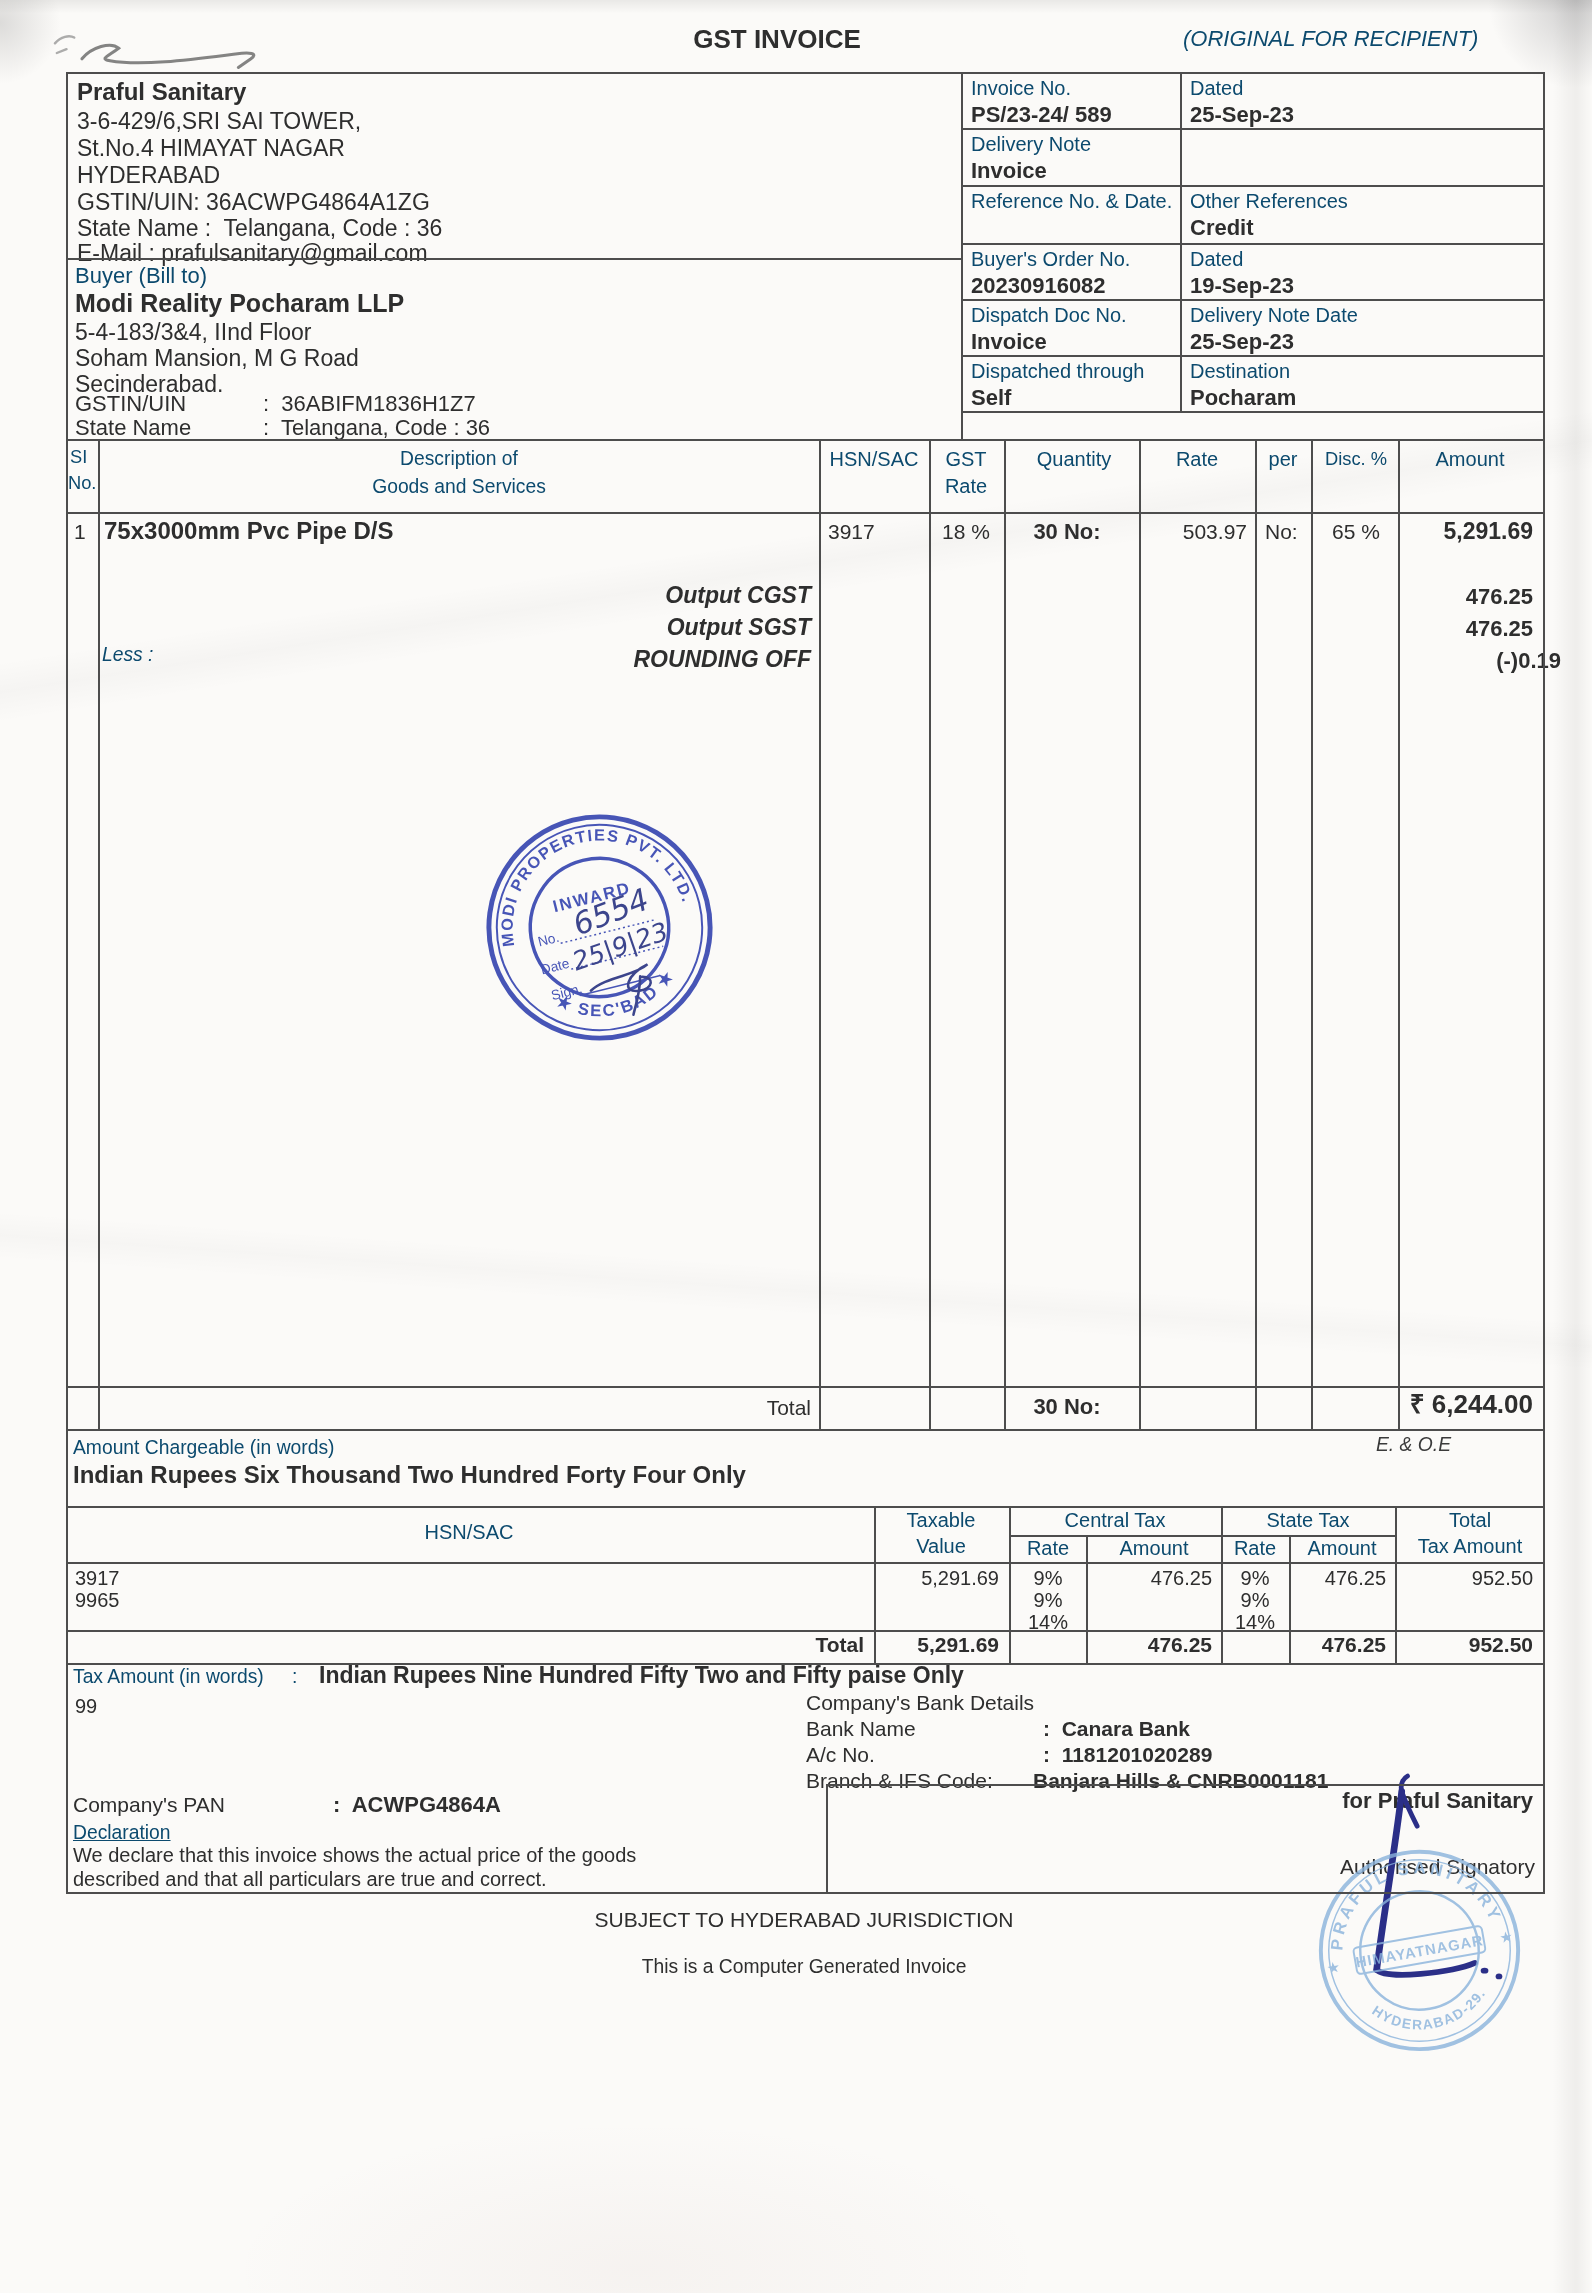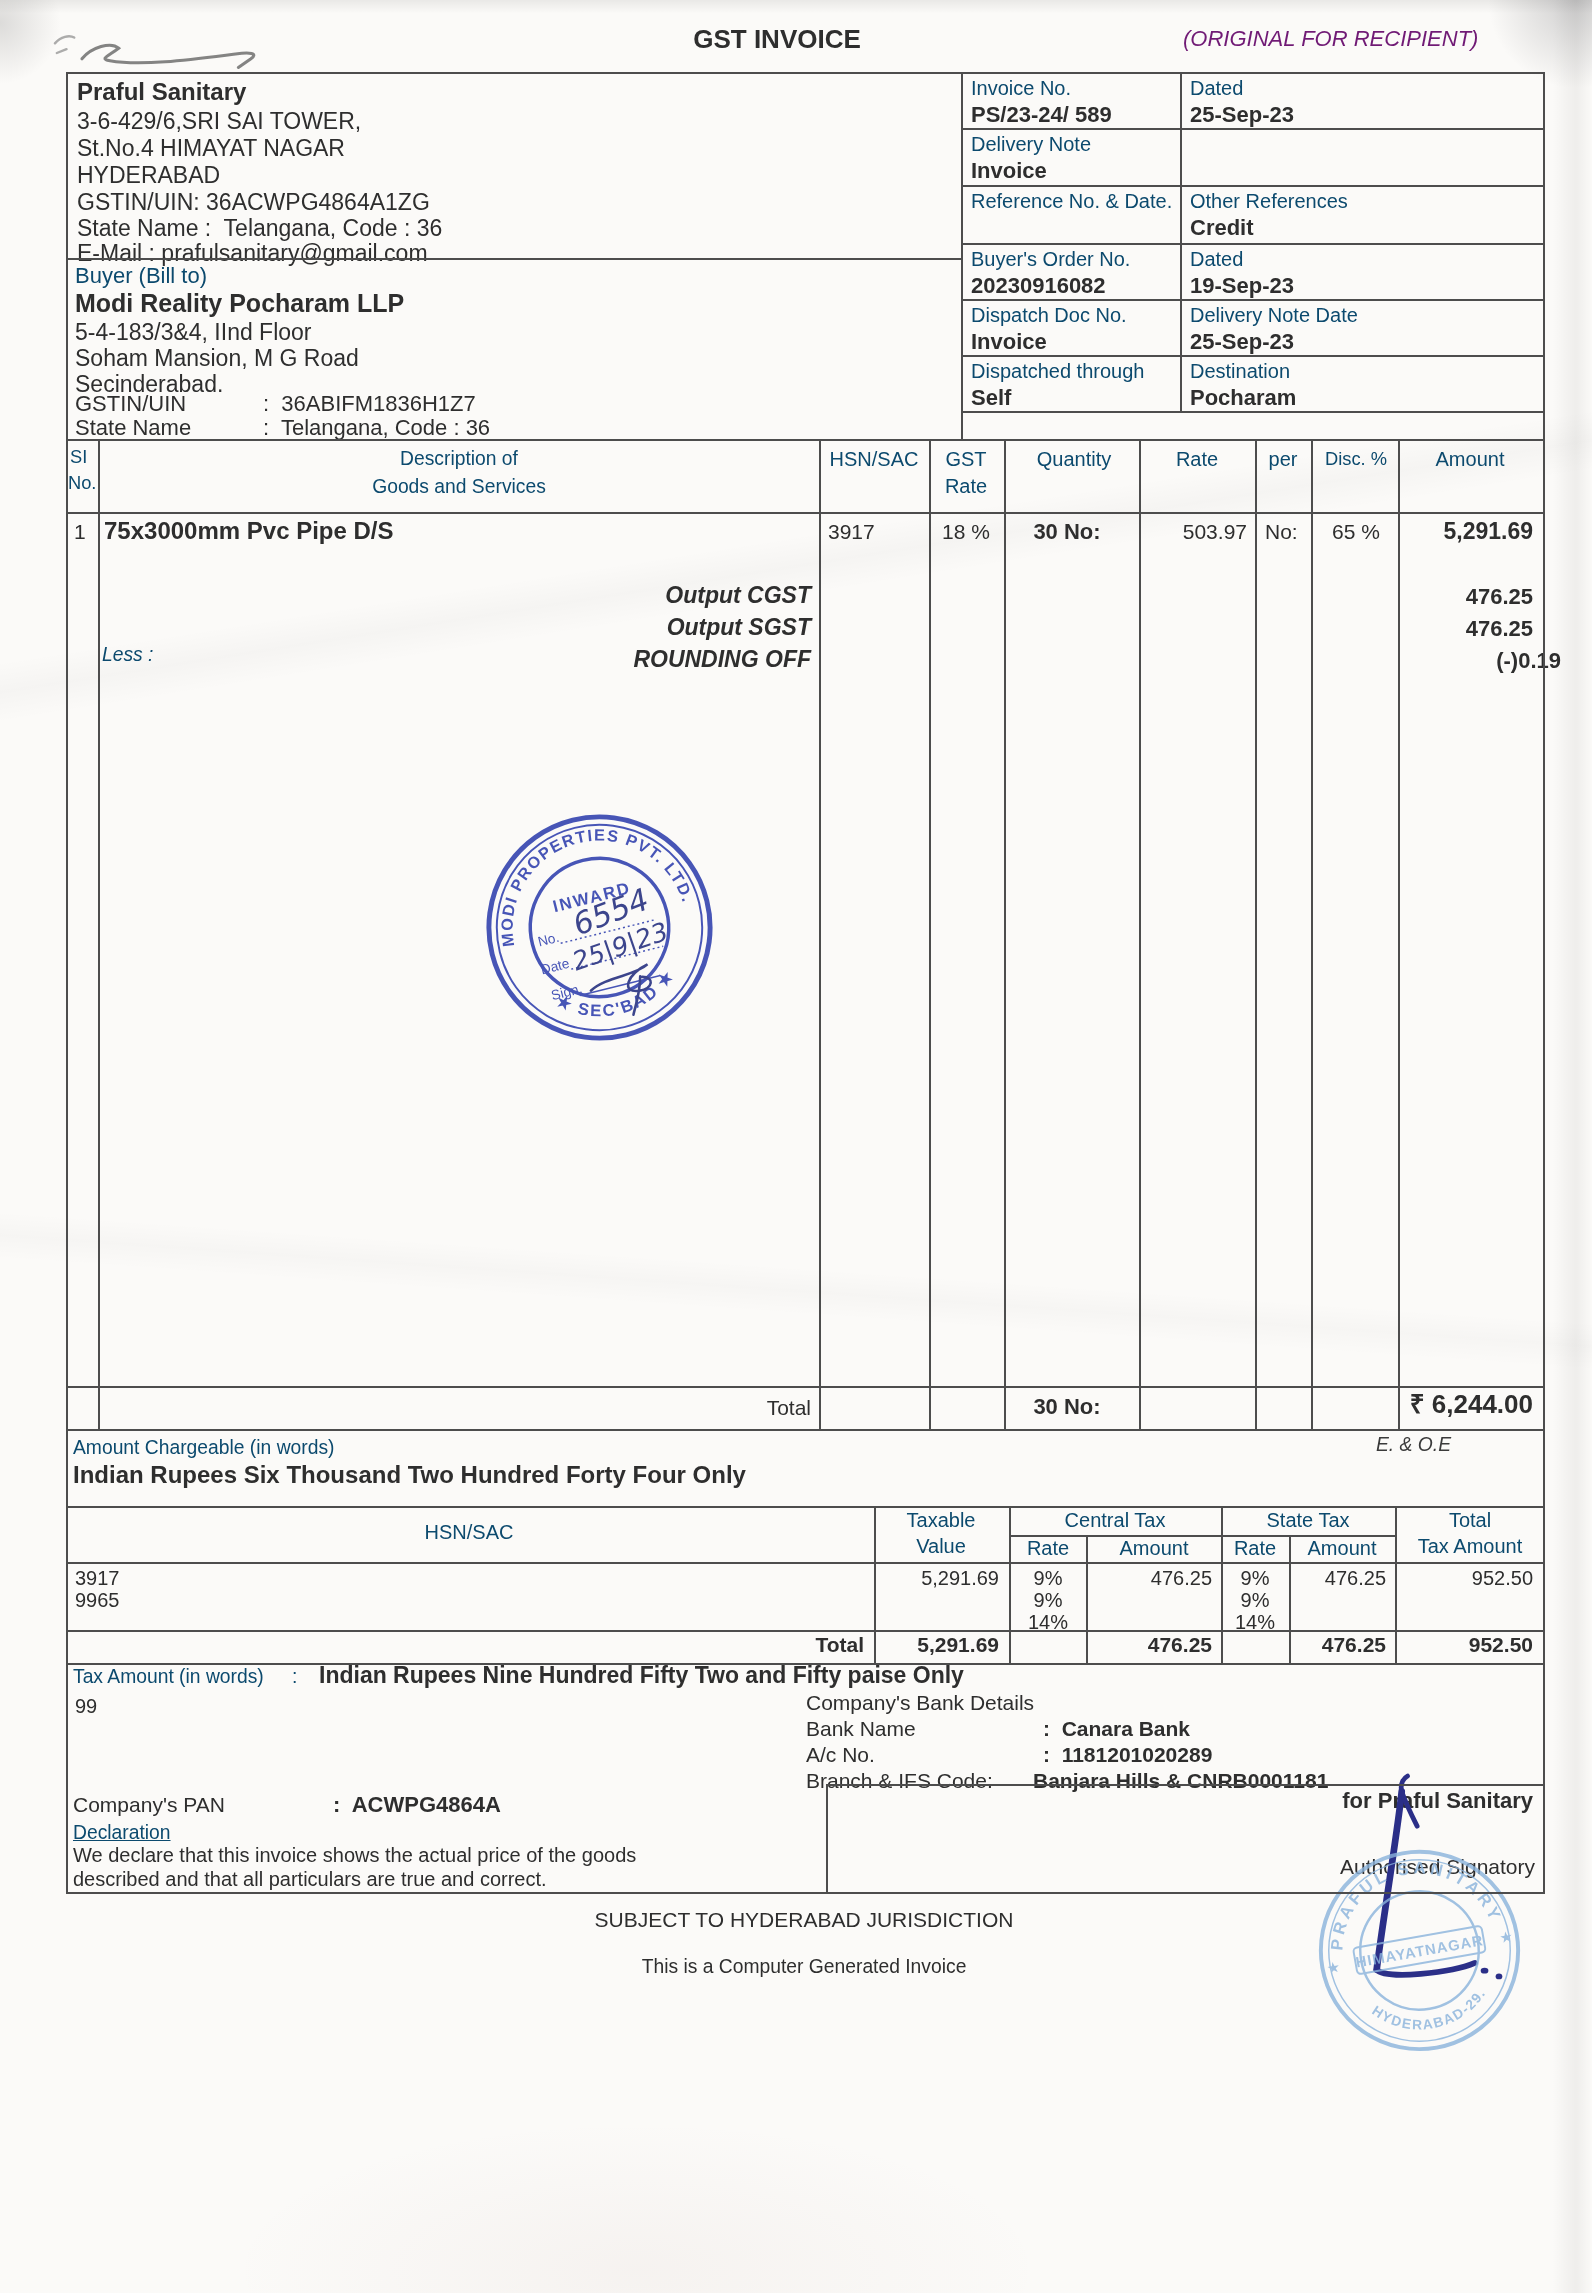--- a/index.html
+++ b/index.html
@@ -21,21 +21,21 @@
   .ra{transform:translateX(-100%);}
   .ln{position:absolute;background:#4d4d4d;}
   .u{text-decoration:underline;}
   .lbl{color:#0c4a6e;}
   svg{position:absolute;overflow:visible;}
 </style>
 </head>
 <body>
 
 <div class="t b ctr" style="left:777px;top:25px;font-size:26px;">GST INVOICE</div>
-<div class="t i" style="left:1183px;top:27px;font-size:22px;color:#701a75;">(ORIGINAL FOR RECIPIENT)</div>
+<div class="t i" style="left:1183px;top:27px;font-size:22px;color:#0c4a6e;">(ORIGINAL FOR RECIPIENT)</div>
 
 <div>
   <div class="t b" style="left:77px;top:79px;font-size:24px;">Praful Sanitary</div>
   <div class="t" style="left:77px;top:109px;font-size:23px;">3-6-429/6,SRI SAI TOWER,</div>
   <div class="t" style="left:77px;top:136px;font-size:23px;">St.No.4 HIMAYAT NAGAR</div>
   <div class="t" style="left:77px;top:163px;font-size:23px;">HYDERABAD</div>
   <div class="t" style="left:77px;top:190px;font-size:23px;">GSTIN/UIN: 36ACWPG4864A1ZG</div>
   <div class="t" style="left:77px;top:216px;font-size:23px;">State Name :  Telangana, Code : 36</div>
   <div class="t" style="left:77px;top:241px;font-size:23px;">E-Mail : prafulsanitary@gmail.com</div>
 </div>

